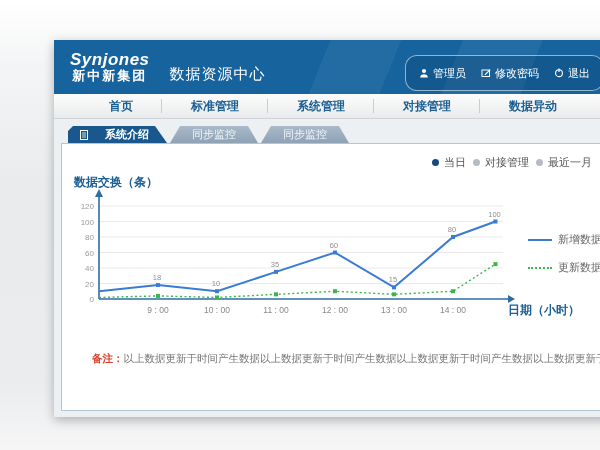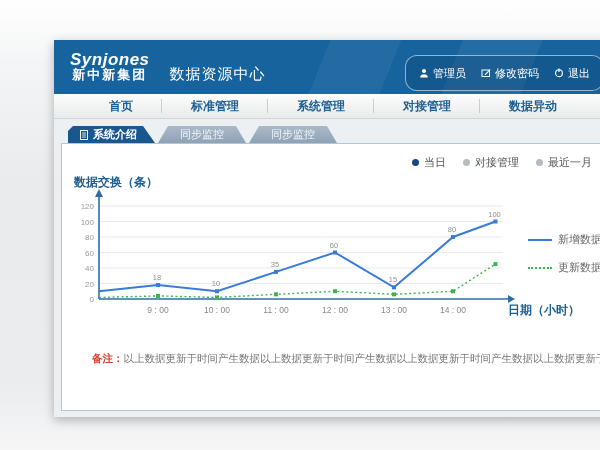--- a/index.html
+++ b/index.html
@@ -12,51 +12,51 @@
 
   
   .header { position:relative; height:54px; background:#16639e; overflow:hidden;
     display:flex; align-items:center; color:#fff; }
   .header::after { content:""; position:absolute; right:0; top:0; width:420px; height:100%;
     background:linear-gradient(112deg,transparent 30%,rgba(255,255,255,.05) 30%,rgba(255,255,255,.05) 46%,
       transparent 46%,transparent 60%,rgba(255,255,255,.06) 60%,rgba(255,255,255,.06) 78%,transparent 78%);
     pointer-events:none; }
   .logo { margin-left:16px; line-height:1.05; text-align:center; }
   .logo-en { font-size:17px; font-weight:bold; font-style:italic; letter-spacing:.5px; }
-  .logo-cn { font-size:13px; font-weight:bold; letter-spacing:2px;font-family:Liberation Mono, monospace; }
+  .logo-cn { font-size:13px; font-weight:bold; letter-spacing:2px; }
   .app-title { font-size:15px; margin-left:20px; margin-top:14px; letter-spacing:1px; }
   .user-pill { position:absolute; right:14px; top:15px; height:36px; z-index:2;
     display:flex; align-items:center; gap:15px; padding:0 13px;
     border:1px solid rgba(255,255,255,.55); border-radius:12px;
     background:rgba(8,40,72,.18); font-size:11px; }
   .user-item { display:flex; align-items:center; gap:4px; cursor:pointer; white-space:nowrap; }
   .user-item svg { display:block; }
 
   
   .nav { height:25px; background:linear-gradient(#fdfdfd,#e9eaeb); border-bottom:1px solid #cfd4d8;
     display:flex; align-items:center; padding-left:26px; }
   .nav-item { padding:0 29px; font-size:12px; font-weight:bold; color:#1b5f93;
     position:relative; cursor:pointer; line-height:24px; }
   .nav-item:not(:last-child)::after { content:""; position:absolute; right:0; top:5px; bottom:5px;
     width:1px; background:#c6cdd3; }
 
   
   .content { position:absolute; top:79px; left:0; right:0; bottom:0; background:#edf0f2; padding:7px; }
   .tabs { display:flex; height:17px; margin-left:7px; }
   .tab { height:17px; line-height:17px; font-size:11px; color:#fff; padding:0 14px;
-    margin-right:3px; cursor:pointer; display:flex; align-items:center; gap:5px; }
+    margin-right:3px; cursor:pointer; display:flex; align-items:center; gap:17px; }
   .tab.active { background:#19578c; font-weight:bold;
     clip-path:polygon(0 100%, 0 5px, 5px 0, calc(100% - 12px) 0, 100% 100%); padding:0 18px 0 12px; }
   .tab.inactive { background:linear-gradient(#a9b9c9,#8fa2b6); color:#f2f6fa;
     clip-path:polygon(0 100%, 10px 0, calc(100% - 10px) 0, 100% 100%); padding:0 22px; }
 
   .panel { position:absolute; top:24px; left:7px; right:7px; bottom:6px;
     background:#fff; border:1px solid #aec7d9; }
 
-  .filter-row { position:absolute; top:11px; right:18px; display:flex; gap:17px;
+  .filter-row { position:absolute; top:11px; right:18px; display:flex; gap:7px;
     align-items:center; font-size:11px; color:#555; }
   .filter-item { display:flex; align-items:center; gap:5px; cursor:pointer; }
   .radio-dot { width:7px; height:7px; border-radius:50%; background:#b7bcc1; }
   .radio-dot.selected { background:#17497e; }
 
   .chart-ylabel { position:absolute; left:12px; top:30px; font-size:12px; font-weight:bold; color:#1b5f93; }
   .chart-xlabel { position:absolute; left:446px; top:158px; font-size:12px; font-weight:bold; color:#1b5f93; white-space:nowrap; }
   .chart-svg { position:absolute; left:0; top:40px; width:480px; height:140px; pointer-events:none; }
   .chart-svg text { font-family:"Liberation Sans","DejaVu Sans",sans-serif; }
 

